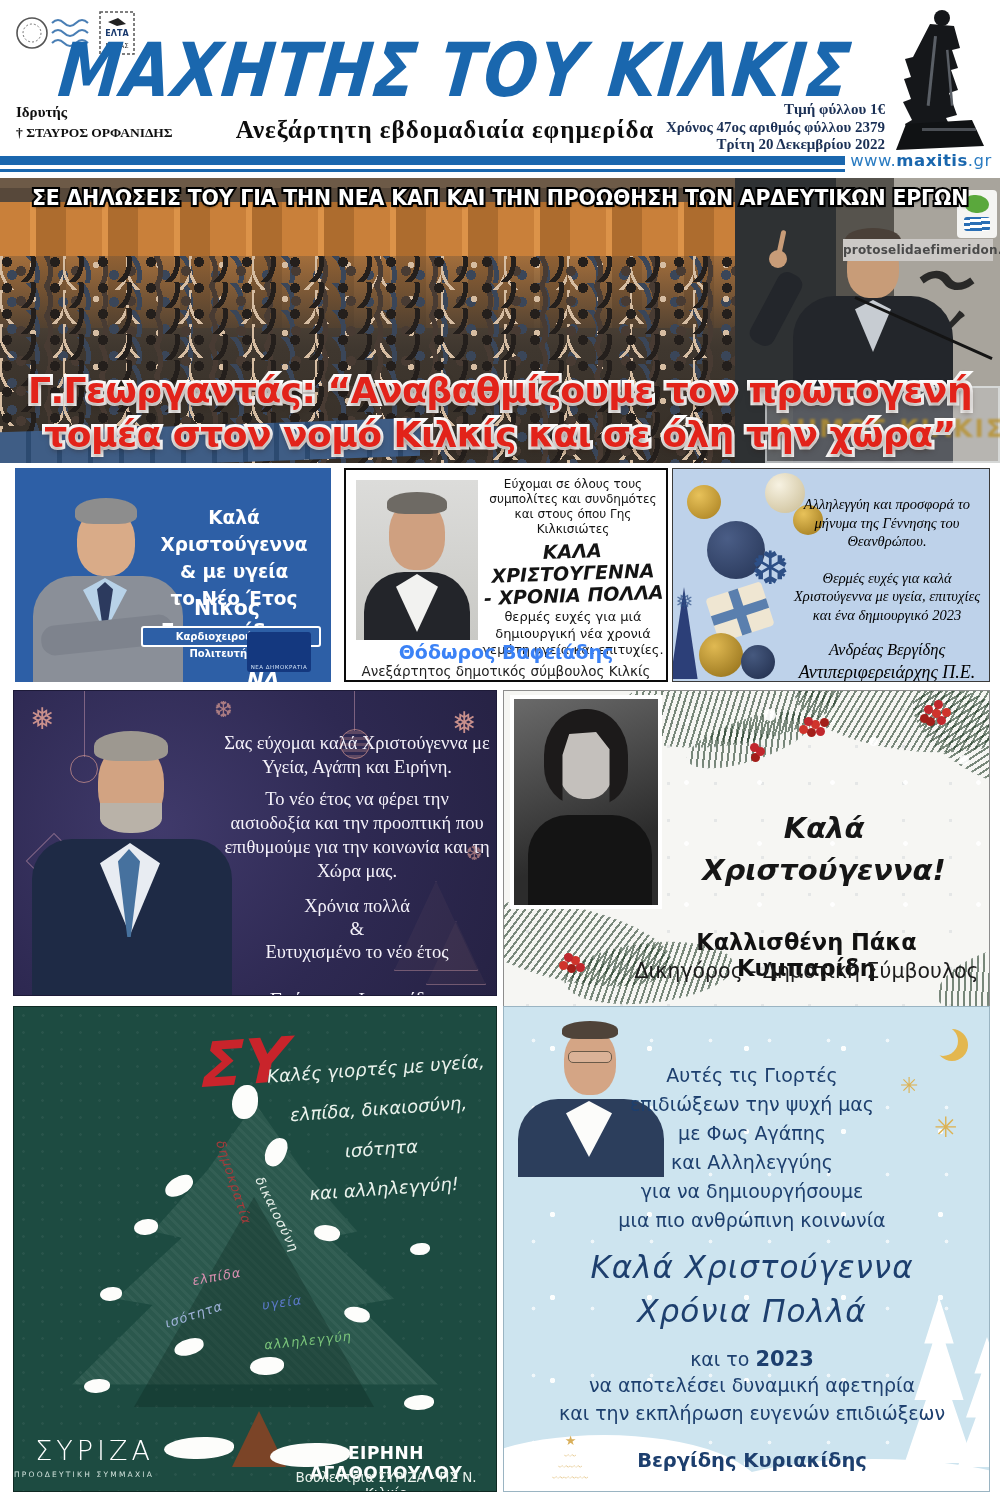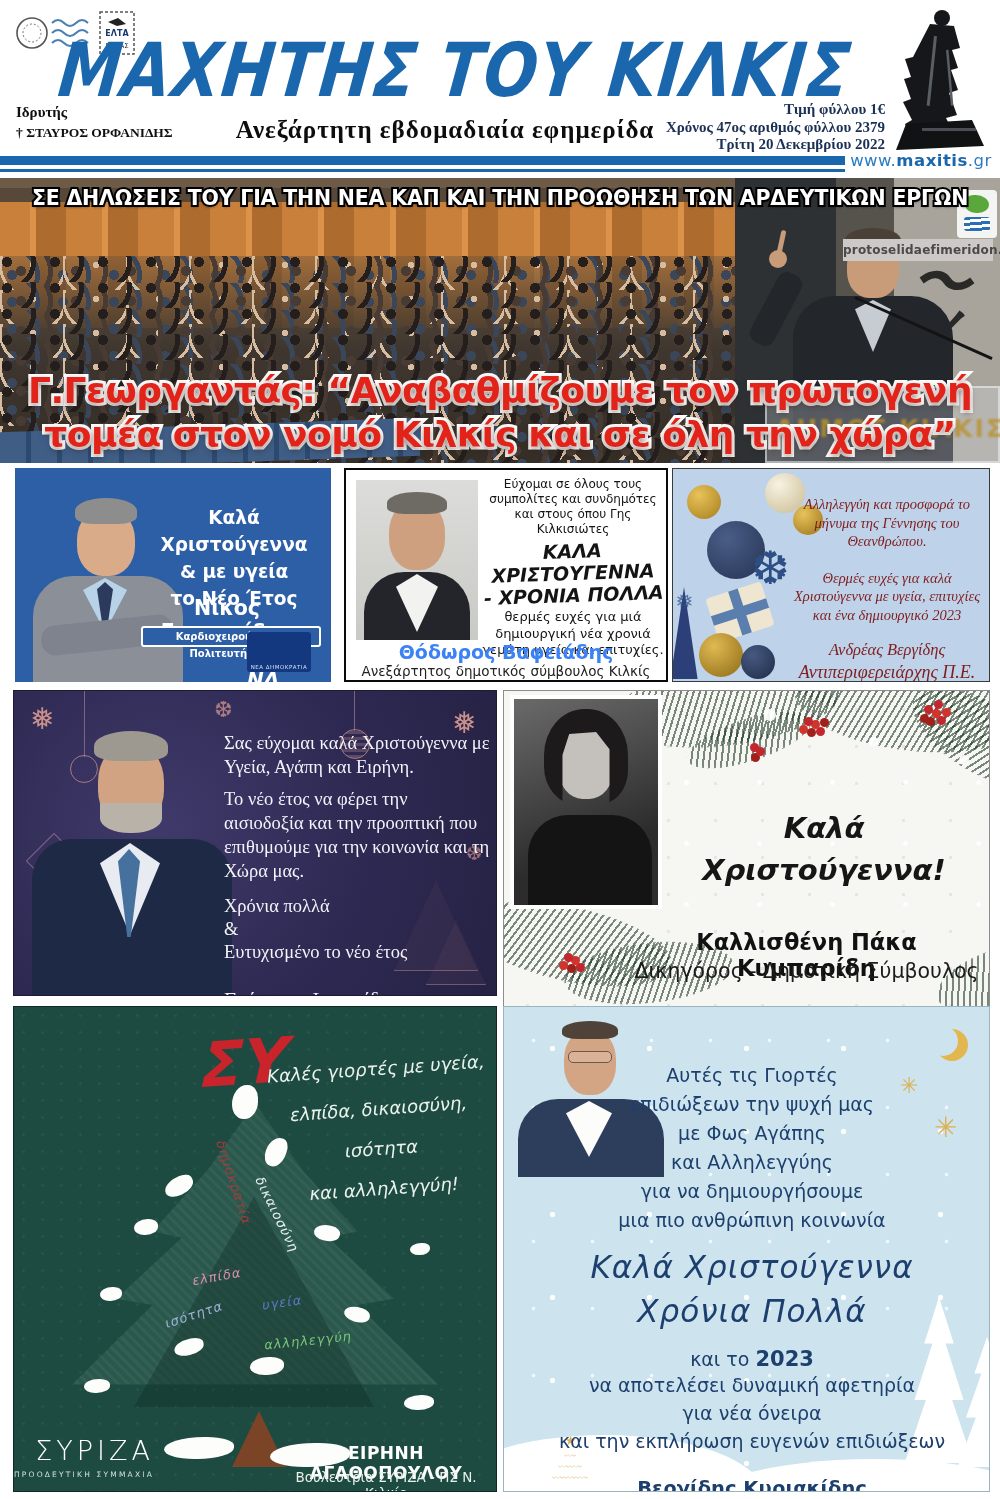--- a/index.html
+++ b/index.html
@@ -103,35 +103,35 @@
   .b2 .photo2{ position:absolute; left:10px; top:10px; width:122px; height:160px; background:linear-gradient(180deg,#dcdcda,#c9c9c5); overflow:hidden;}
   .b2 .txt{ position:absolute; left:136px; top:7px; width:182px; text-align:center; color:#141414;}
   .b2 .intro{ font-size:12px; line-height:15px;}
   .b2 .wish{ font-weight:bold; font-style:italic; font-size:19px; line-height:22px; transform:rotate(-2deg); margin-top:3px;}
   .b2 .msg{ font-size:13px; line-height:16.5px; margin-top:3px;}
   .b2 .name{ position:absolute; left:0; top:171px; width:320px; text-align:center; font-weight:bold; font-size:19px; color:#3b82f6;}
   .b2 .role{ position:absolute; left:0; top:193px; width:320px; text-align:center; font-size:13.5px; color:#222;}
   
   .b3{ left:672px; top:468px; width:318px; height:214px; background:#bed2ea; border:1px solid #3a3a3a;}
   .b3 .txt{ position:absolute; left:118px; top:26px; width:192px; text-align:center;
-    font-family:"Liberation Serif", serif; font-style:italic; color:#7f1d1d;}
+    font-family:"Liberation Serif", serif; font-style:italic; color:#000000;}
   .b3 .m1{ font-size:14.5px; line-height:18.5px;}
   .b3 .m2{ font-size:14.5px; line-height:18.5px; margin-top:18px;}
   .b3 .name{ font-size:16.5px; margin-top:16px;}
   .b3 .role{ font-size:18px; margin-top:2px;}
   .ball{ position:absolute; border-radius:50%;}
   .snowflake{ position:absolute; color:#2d4f86; }
   .gift{ position:absolute; left:38px; top:120px; width:58px; height:46px; background:#efe6d2; transform:rotate(-18deg); border-radius:4px;}
   .gift:before{ content:""; position:absolute; left:24px; top:0; width:10px; height:46px; background:#5a7fae;}
   .gift:after{ content:""; position:absolute; left:0; top:18px; width:58px; height:10px; background:#5a7fae;}
   .brushtree{ position:absolute; left:-6px; top:118px; width:34px; height:92px; background:#2c3f78;
     clip-path:polygon(50% 0,90% 100%,10% 100%); filter:blur(.4px);}
   
   .b4{ left:13px; top:690px; width:484px; height:306px; background:radial-gradient(circle at 30% 45%, #403a6b 0%, #2e2952 55%, #262244 100%); border:1px solid #1d1a38;}
-  .b4 .txt{ position:absolute; left:210px; top:40px; width:266px; 
+  .b4 .txt{ position:absolute; left:210px; top:40px; width:266px; text-align:center;
     font-family:"Liberation Serif", serif; color:#f5f2fa;}
   .b4 .m{ font-size:18.5px; line-height:24px;}
   .b4 .m2{ margin-top:8px;}
   .b4 .w{ font-size:18.5px; line-height:23px;}
   .b4 .w1{ margin-top:12px;}
   .b4 .nm{ font-size:21px; margin-top:24px;}
   .deco4{ position:absolute; color:#c9908c; }
   .diamond{ position:absolute; border:1px solid #b087a0; transform:rotate(45deg); opacity:.6;}
   .hangline{ position:absolute; width:1px; background:#b087a0; opacity:.6;}
   .ringball{ position:absolute; border:1.5px solid #c9908c; border-radius:50%; opacity:.75;}
@@ -448,20 +448,19 @@
       <div class="ln">με Φως Αγάπης</div>
       <div class="ln">και Αλληλεγγύης</div>
       <div class="ln">για να δημιουργήσουμε</div>
       <div class="ln">μια πιο ανθρώπινη κοινωνία</div>
       <div class="script">
         <div>Καλά Χριστούγεννα</div>
         <div>Χρόνια Πολλά</div>
       </div>
       <div class="yr"><span>και το </span><b>2023</b></div>
       <div class="tl">να αποτελέσει δυναμική αφετηρία</div>
-      <div class="tl">για νέα όνειρα</div>
       <div class="tl">και την εκπλήρωση ευγενών επιδιώξεων</div>
       <div class="name">Βεργίδης Κυριακίδης</div>
 
     </div>
   </div>
 
 </div>
 
 </body></html>

